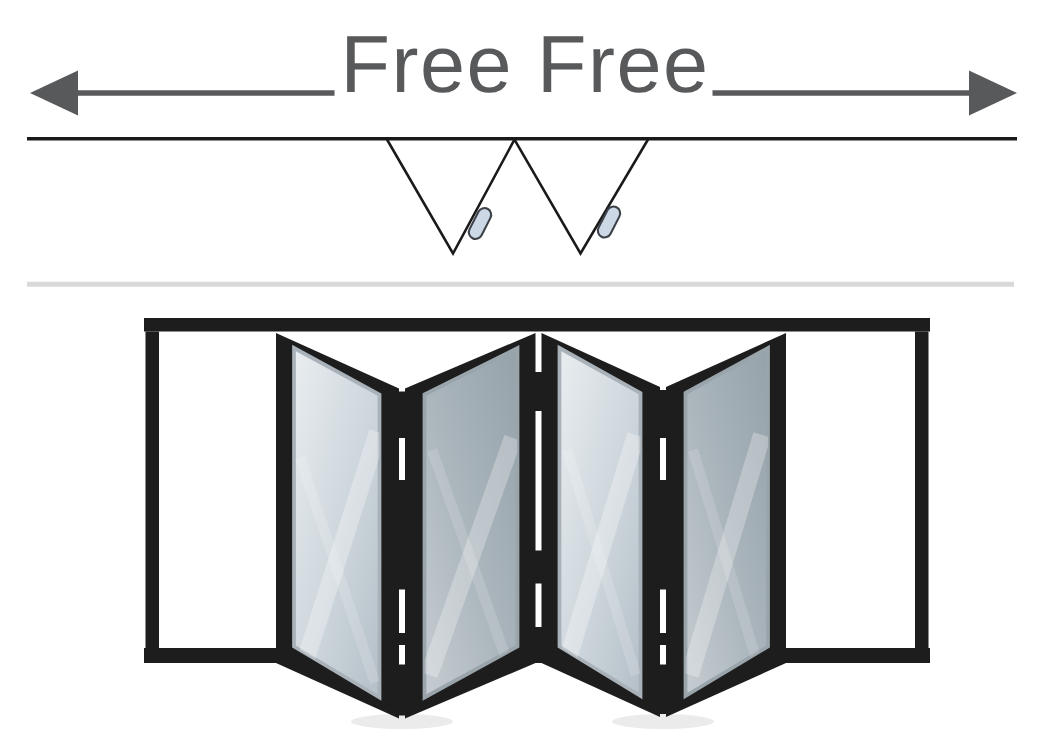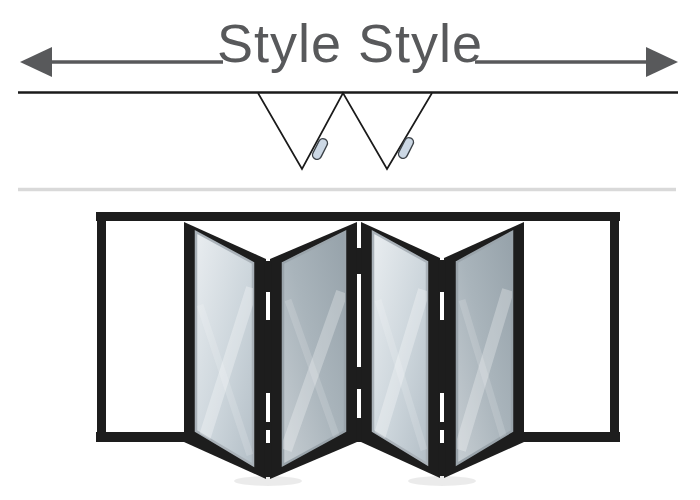--- a/index.html
+++ b/index.html
@@ -38,21 +38,21 @@
   .handle {
     stroke: #3c4248;
     stroke-width: 1.4;
   }
 </style>
 </head>
 <body>
 
 <div class="stage">
 
-  <div class="title">Style Style</div>
+  <div class="title">Free Free</div>
 
   <svg class="layer" width="700" height="500" viewBox="0 0 700 500">
 
     <defs>
       <linearGradient id="gLight" x1="0" y1="0" x2="1" y2="1">
         <stop offset="0" stop-color="#e9edf0"></stop>
         <stop offset="0.55" stop-color="#cdd6dc"></stop>
         <stop offset="1" stop-color="#b4bfc7"></stop>
       </linearGradient>
       <linearGradient id="gDark" x1="1" y1="0" x2="0" y2="1">

